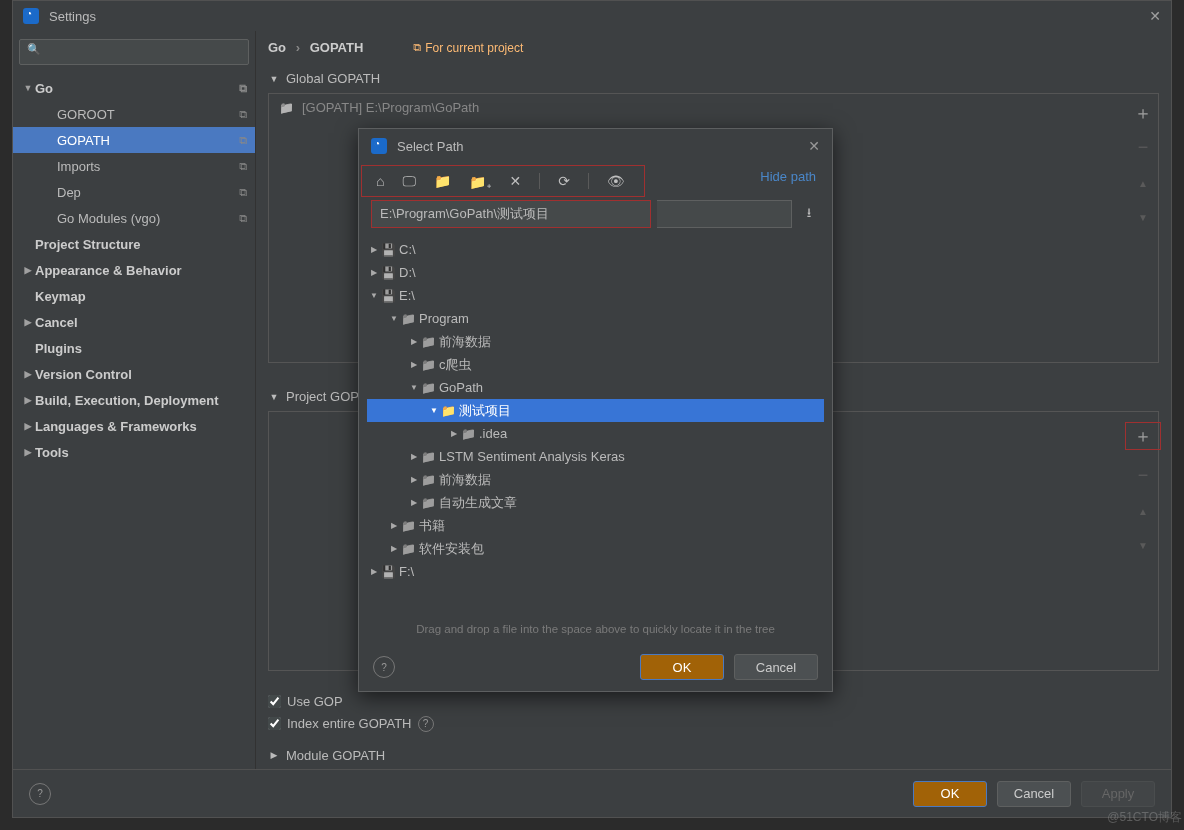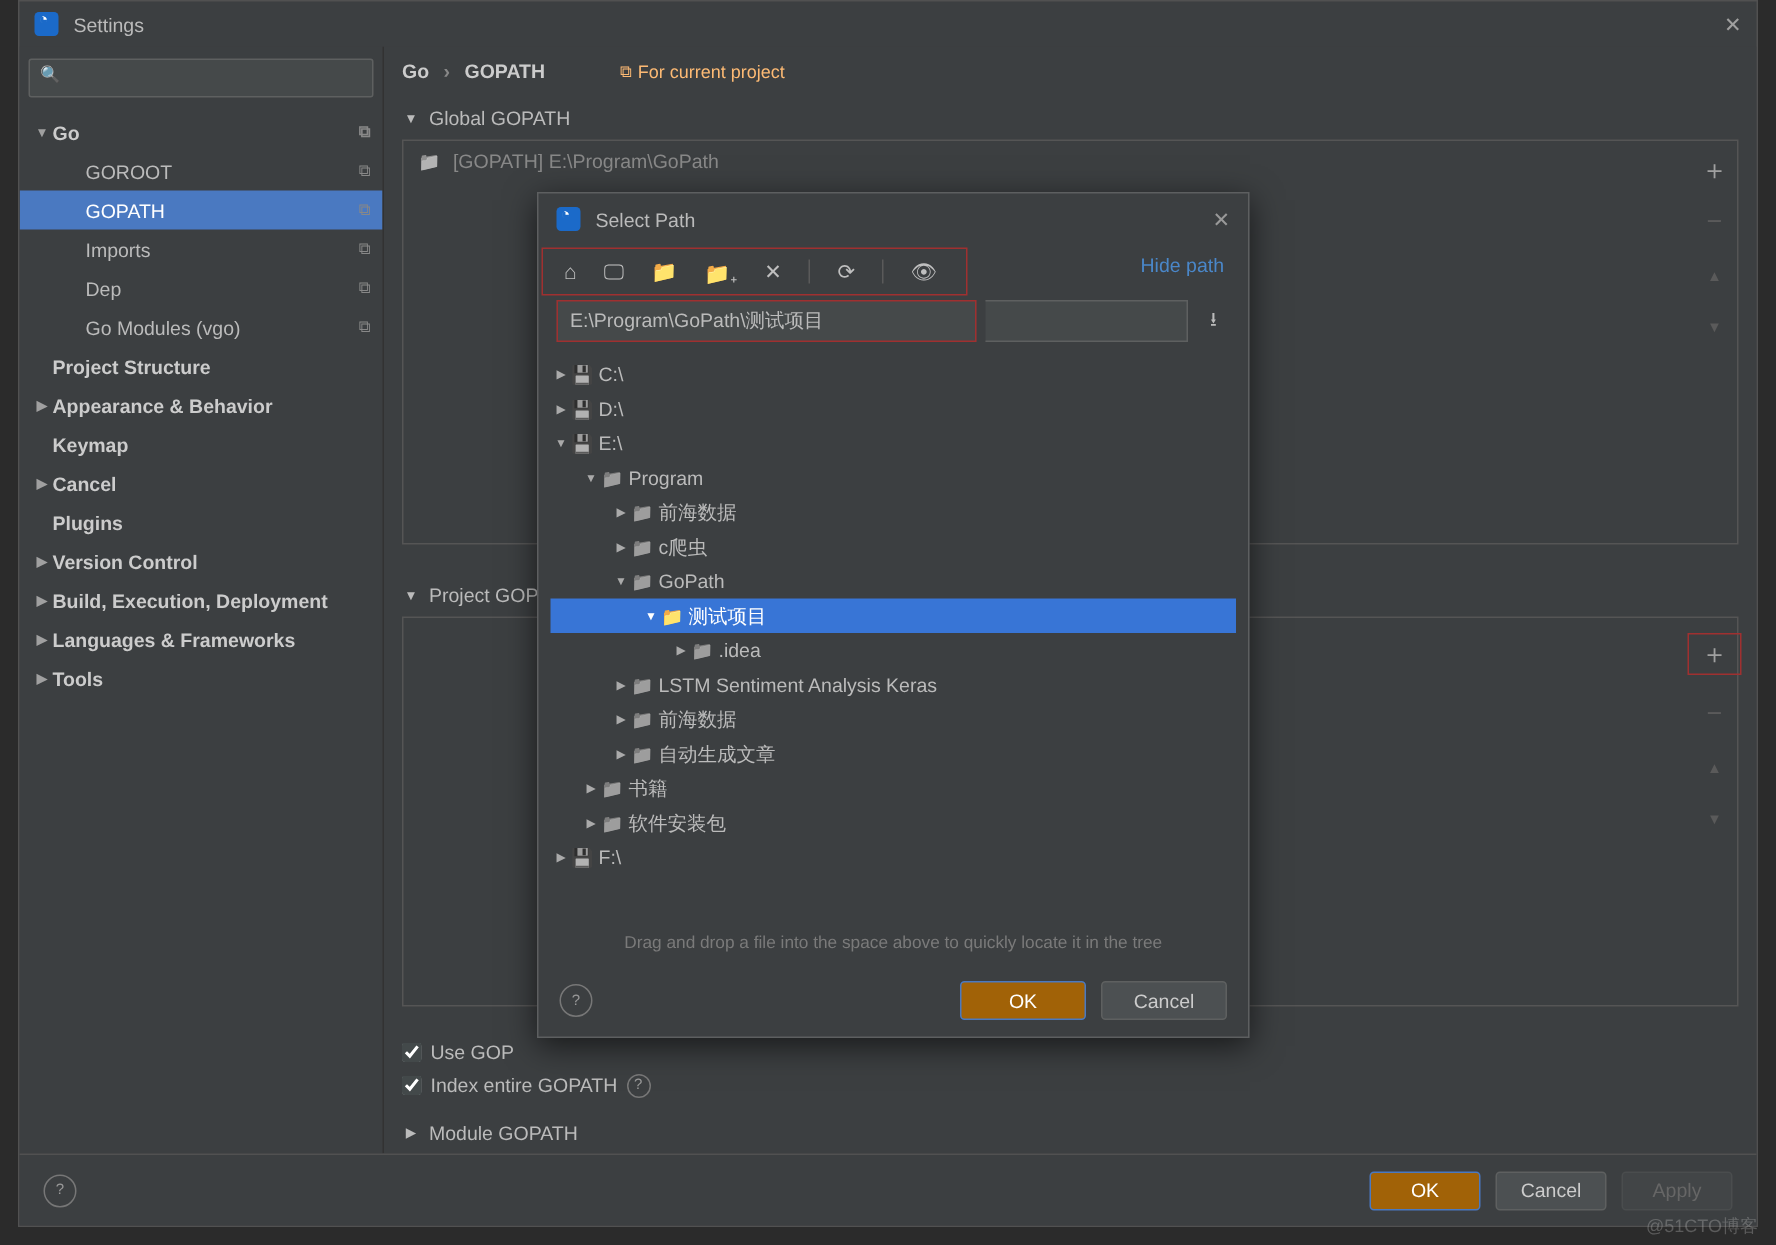--- a/index.html
+++ b/index.html
@@ -91,21 +91,21 @@
 .ft-row.selected .folder::before { filter: none; }
 .ft-row .drive::before { content: '💾'; filter: grayscale(1) brightness(0.7); }
 .ft-row .indent { display: inline-block; }
 
 .drag-hint { text-align: center; color: #7a7a7a; font-size: 11.5px; padding: 8px; }
 
 .dialog-footer { height: 48px; display: flex; align-items: center; padding: 0 14px; gap: 10px; }
 .dialog-footer .help-circ { width: 22px; height: 22px; }
 .dialog-footer .spacer-flex { flex: 1; }
 
-.watermark { position: absolute; right: 12px; bottom: 4px; color: rgba(180,180,180,0.35); font-size: 12px; z-index: 20; }
+.watermark { position: absolute; right: 2px; bottom: 4px; color: rgba(180,180,180,0.35); font-size: 12px; z-index: 20; }
 </style>
 </head>
 <body>
 
 <div class="settings-window">
   <div class="titlebar">
     <span class="app-icon"></span>
     <span class="title">Settings</span>
     <span class="close-x">✕</span>
   </div>

